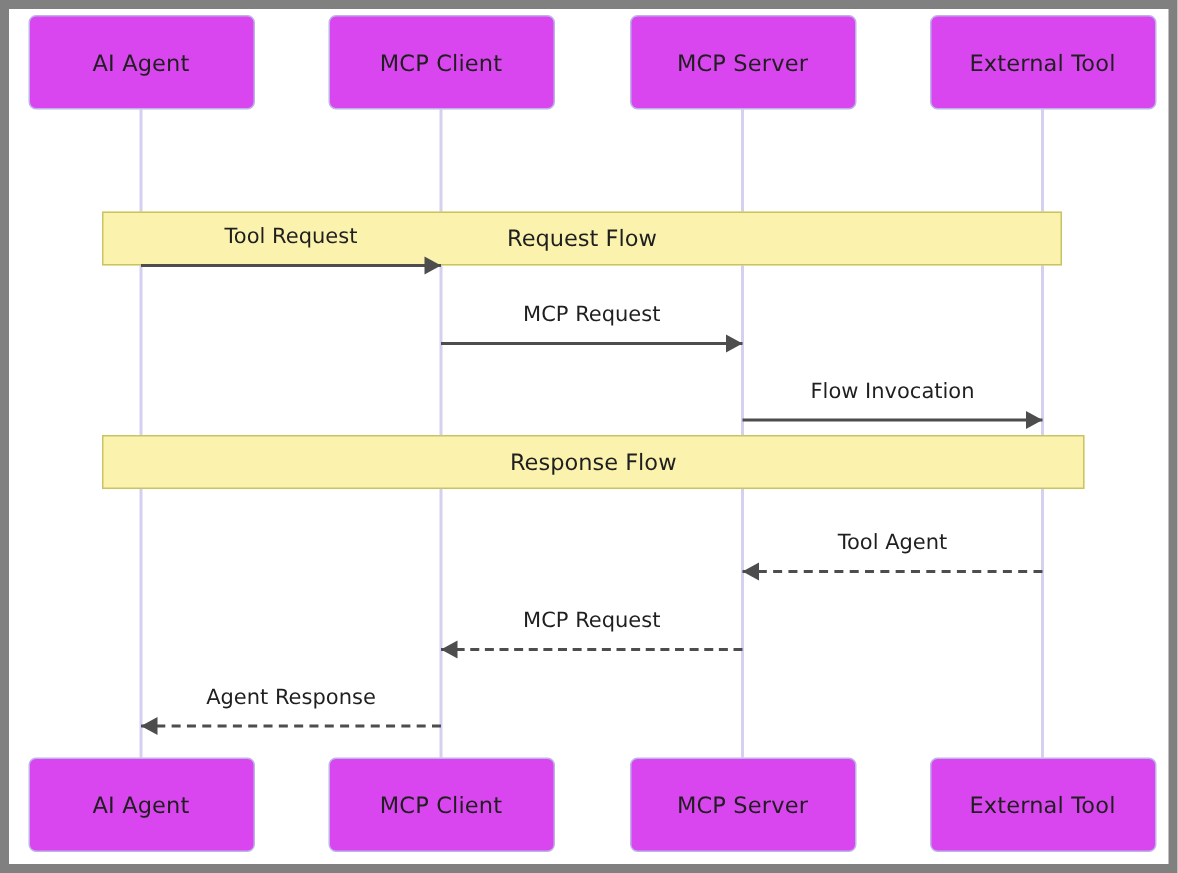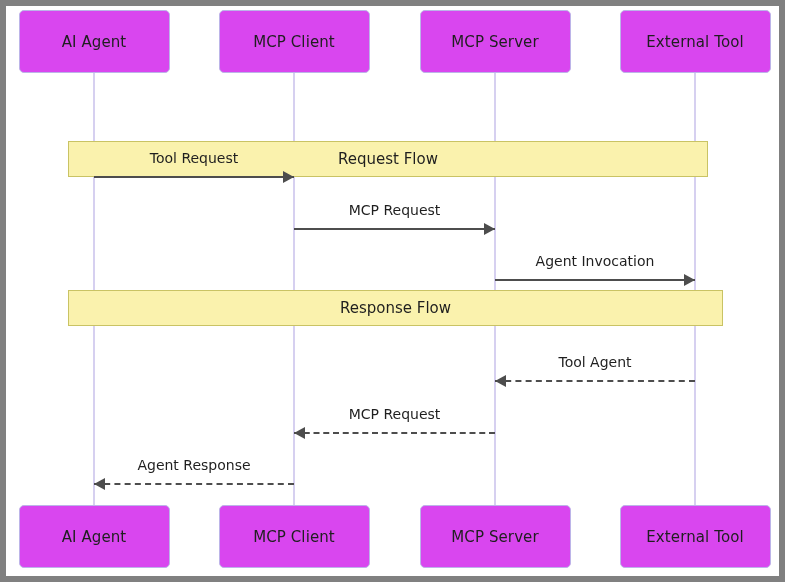--- a/index.html
+++ b/index.html
@@ -135,21 +135,21 @@
           <div class="msg-label">Tool Request</div>
         </div>
         <div class="msg" style="left: 288px; top: 222px; width: 201px;">
           <div class="msg-line" style="width: 201px;"></div>
           <div class="arrowhead right" style="left: 190px;"></div>
           <div class="msg-label">MCP Request</div>
         </div>
         <div class="msg" style="left: 489px; top: 273px; width: 200px;">
           <div class="msg-line" style="width: 200px;"></div>
           <div class="arrowhead right" style="left: 189px;"></div>
-          <div class="msg-label">Agent Invocation</div>
+          <div class="msg-label">Flow Invocation</div>
         </div>
         <div class="msg" style="left: 489px; top: 374px; width: 200px;">
           <div class="msg-line dashed" style="width: 200px;"></div>
           <div class="arrowhead left" style="left: 0px;"></div>
           <div class="msg-label">Tool Agent</div>
         </div>
         <div class="msg" style="left: 288px; top: 426px; width: 201px;">
           <div class="msg-line dashed" style="width: 201px;"></div>
           <div class="arrowhead left" style="left: 0px;"></div>
           <div class="msg-label">MCP Request</div>

